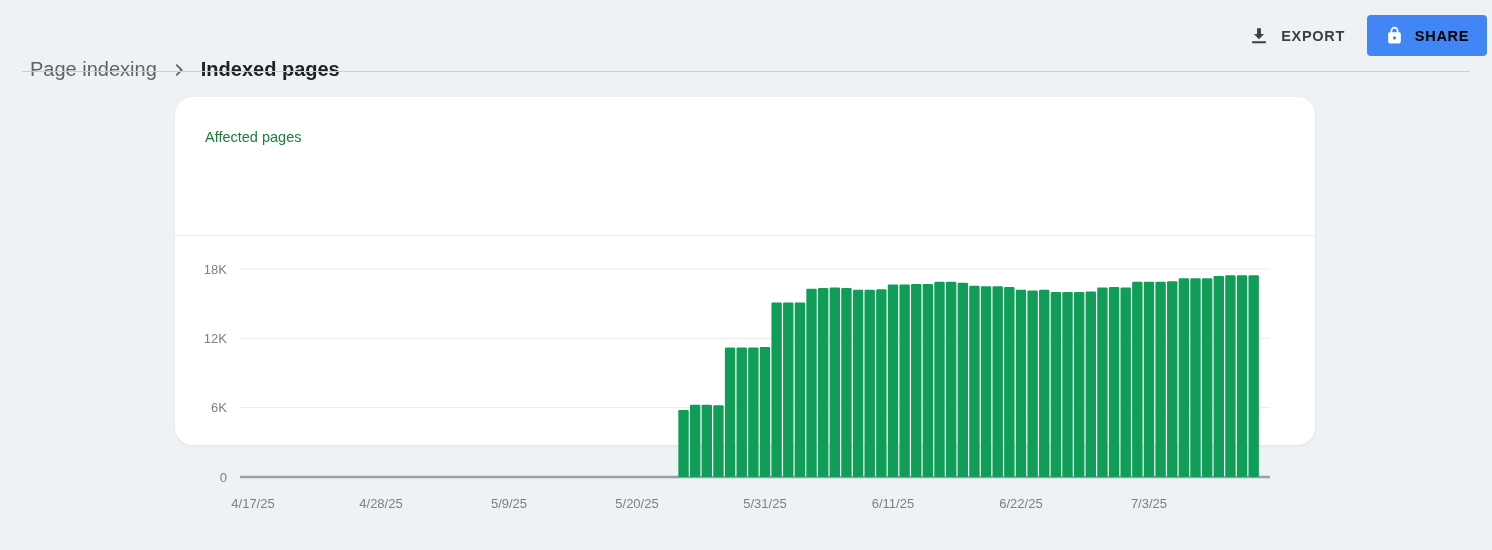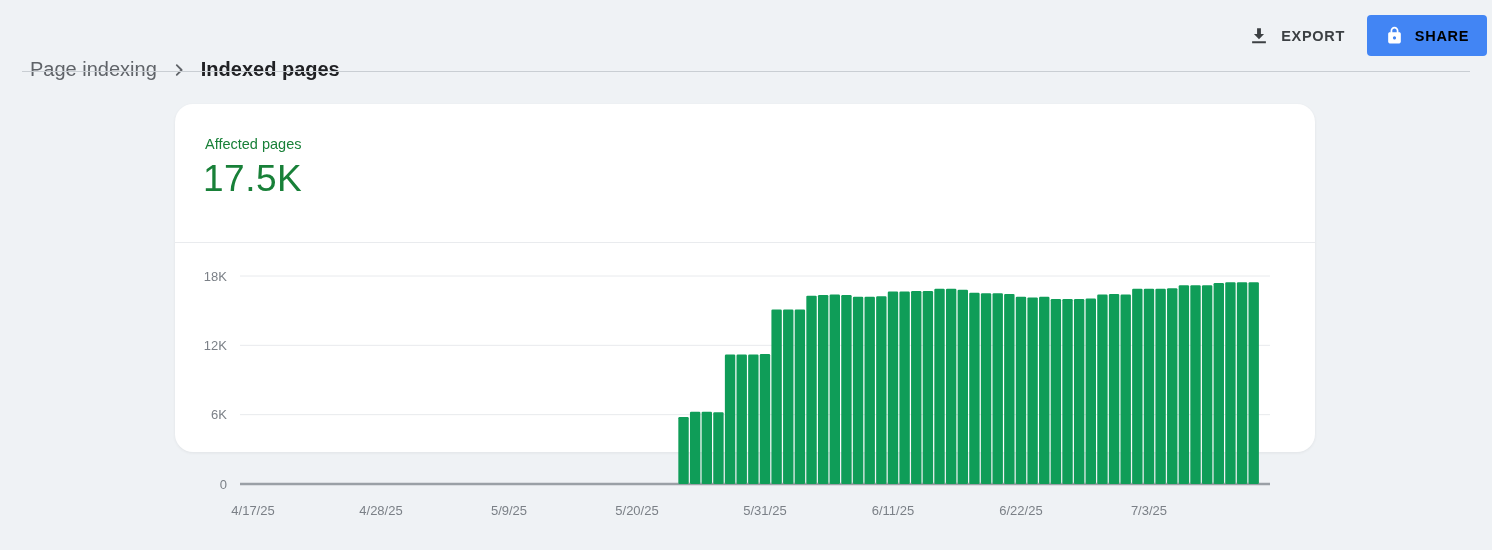--- a/index.html
+++ b/index.html
@@ -24,21 +24,21 @@
   .export-btn svg { width:22px; height:22px; display:block; }
   .share-btn {
     width:120px; height:41px; background:#4285f4; border:none; border-radius:4px;
     display:flex; align-items:center; justify-content:center; gap:11px;
     color:#000000; font-family:inherit; font-size:14.5px; font-weight:700; letter-spacing:0.7px;
     cursor:pointer;
   }
   .share-btn svg { width:19px; height:19px; display:block; }
   .header-divider { position:absolute; top:71px; left:22px; width:1448px; height:1px; background:#c9ced3; }
   .card {
-    position:absolute; left:175px; top:104px; width:1140px; height:348px;
+    position:absolute; left:175px; top:97px; width:1140px; height:348px;
     background:#ffffff; border-radius:18px; box-shadow:0 1px 3px rgba(60,64,67,.08);
   }
   .metric-label { position:absolute; left:30px; top:32px; font-size:14.5px; font-weight:500; color:#188038; }
   .metric-value { position:absolute; left:28px; top:54px; font-size:37px; font-weight:400; color:#188038; letter-spacing:0.5px; }
   .card-divider { position:absolute; left:0; top:138px; width:100%; height:1px; background:#e9ebee; }
   #chart { position:absolute; left:0; top:0; width:1140px; height:440px; overflow:visible; }
   #chart text { font-family:"Liberation Sans", sans-serif; }
 </style>
 </head>
 <body>
@@ -64,21 +64,20 @@
       </svg>
       <span>SHARE</span>
     </button>
   </div>
 </div>
 
 <div class="header-divider"></div>
 
 <section class="card">
   <div class="metric-label" style="color: rgb(24, 128, 56);">Affected pages</div>
-  <div class="metric-value" style="color: rgb(24, 128, 56);">17.5K</div>
   <div class="card-divider"></div>
   <svg id="chart" viewBox="0 0 1140 440">
       <line x1="65" y1="380" x2="1095" y2="380" stroke="#9aa0a6" stroke-width="2.5"></line>
       <text x="52" y="384.5" text-anchor="end" font-size="13" fill="#7b8087">0</text>
       <line x1="65" y1="310.6666666666667" x2="1095" y2="310.6666666666667" stroke="#e8eaed" stroke-width="1"></line>
       <text x="52" y="315.1666666666667" text-anchor="end" font-size="13" fill="#7b8087">6K</text>
       <line x1="65" y1="241.33333333333334" x2="1095" y2="241.33333333333334" stroke="#e8eaed" stroke-width="1"></line>
       <text x="52" y="245.83333333333334" text-anchor="end" font-size="13" fill="#7b8087">12K</text>
       <line x1="65" y1="172" x2="1095" y2="172" stroke="#e8eaed" stroke-width="1"></line>
       <text x="52" y="176.5" text-anchor="end" font-size="13" fill="#7b8087">18K</text>

